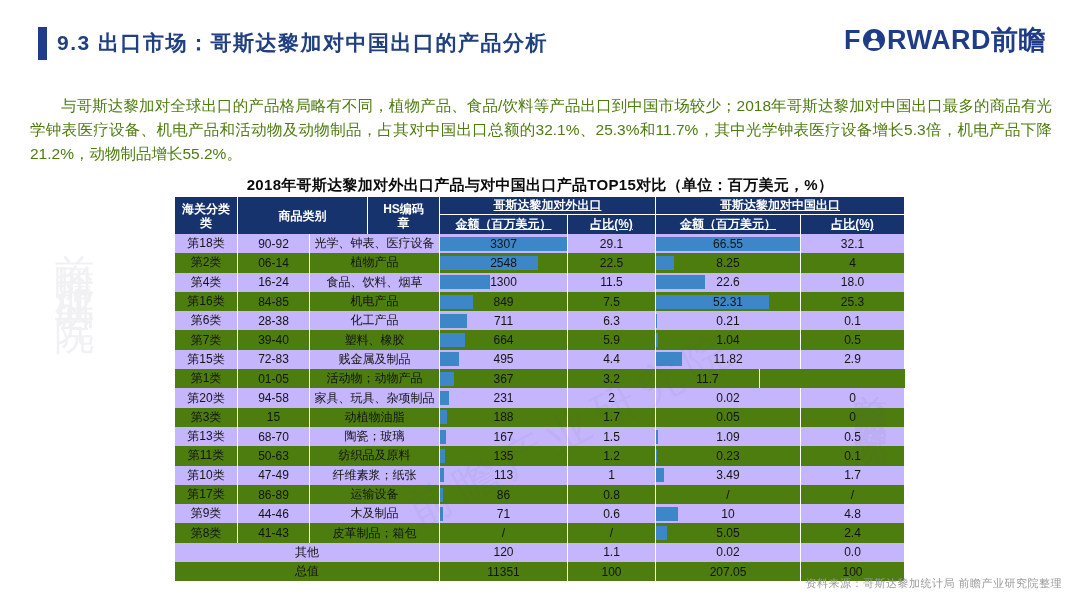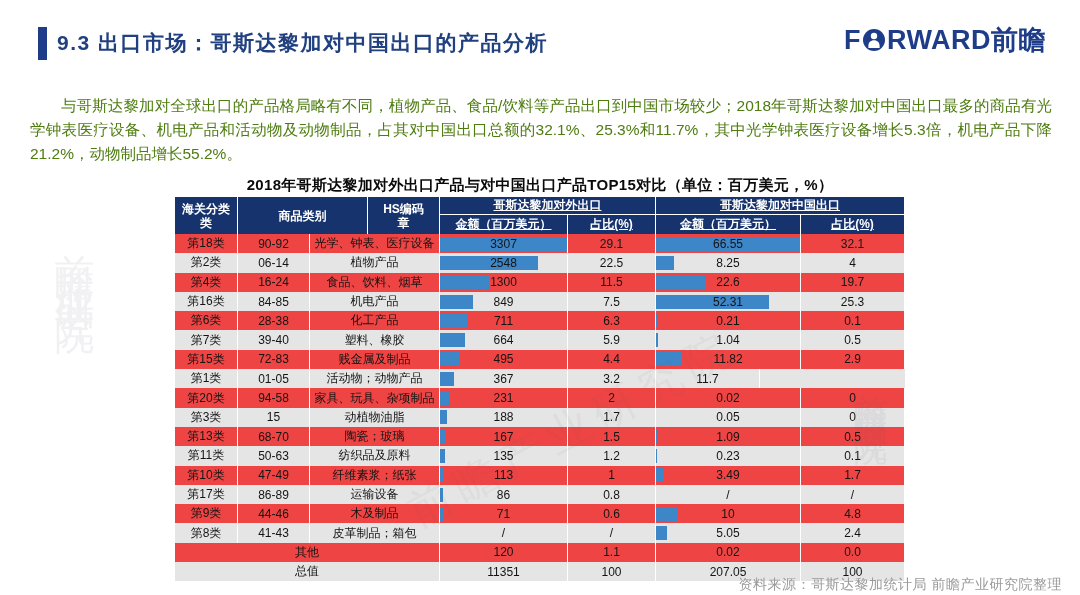--- a/index.html
+++ b/index.html
@@ -26,27 +26,27 @@
   .th, .g-label { background:#16336e; border-right:1px solid #fff; display:flex; align-items:center; justify-content:center; text-align:center; }
   .h-full { height:37px; flex-direction:column; line-height:14px; }
   .th-group { display:flex; flex-direction:column;text-decoration:underline; }
   .g-label { height:18px; border-bottom:1px solid #fff; }
   .g-subs { display:flex; height:19px; }
   .g-subs .th { height:19px; }
   .c-cat{width:63px}.c-hs{width:72px}.c-name{width:130px}
   .c-amt-w{width:128px}.c-pct-w{width:88px}.c-amt-c{width:145px}.c-pct-c{width:104px}
   .c-merged{width:265px}
   .g-world{width:216px}.g-china{width:249px}
-  .tbody .trow { display:flex; height:19.3px; background:#ef4444; }
-  .tbody .trow.alt { background:#e5e5e5; }
+  .tbody .trow { display:flex; height:19.3px; background:#c4b5fd; }
+  .tbody .trow.alt { background:#4d7c0f; }
   .td { display:flex; align-items:center; justify-content:center; border-right:1px solid #fff; position:relative; color:#141414; overflow:hidden; white-space:nowrap; }
   .td span { position:relative; z-index:2; }
   .bar { position:absolute; left:0; top:50%; transform:translateY(-50%); height:14px; background:#3d86c8; z-index:1; }
   
-  .source { position:absolute; right:18px; top:576px; font-size:14px; color:#9a9a9a; letter-spacing:0.5px; }
+  .source { position:absolute; right:18px; top:576px; font-size:11px; color:#9a9a9a; letter-spacing:0.5px; }
   .wm { position:absolute; color:#5a5a6e; pointer-events:none; z-index:5; }
   .wm-left  { left:48px;  top:222px; writing-mode:vertical-rl; font-size:40px; opacity:0.08; letter-spacing:10px; }
   .wm-right { left:848px; top:368px; writing-mode:vertical-rl; font-size:34px; opacity:0.07; letter-spacing:6px; }
   .wm-mid   { left:390px; top:400px; font-size:44px; opacity:0.05; transform:rotate(-28deg); letter-spacing:8px; }
 </style>
 </head>
 <body>
 
 <div class="wm wm-left">前瞻产业研究院</div>
 <div class="wm wm-right">前瞻产业研究院</div>
@@ -165,21 +165,21 @@
           <div class="bar" style="width: 39.3106%;"></div>
         </div>
         <div class="td c-pct-w">
           <span>11.5</span>
         </div>
         <div class="td c-amt-c">
           <span>22.6</span>
           <div class="bar" style="width: 33.9594%;"></div>
         </div>
         <div class="td c-pct-c">
-          <span>19.7</span>
+          <span>18.0</span>
         </div>
       </div>
       <div class="trow alt">
         <div class="td c-cat">
           <span>第16类</span>
         </div>
         <div class="td c-hs">
           <span>84-85</span>
         </div>
         <div class="td c-name">

